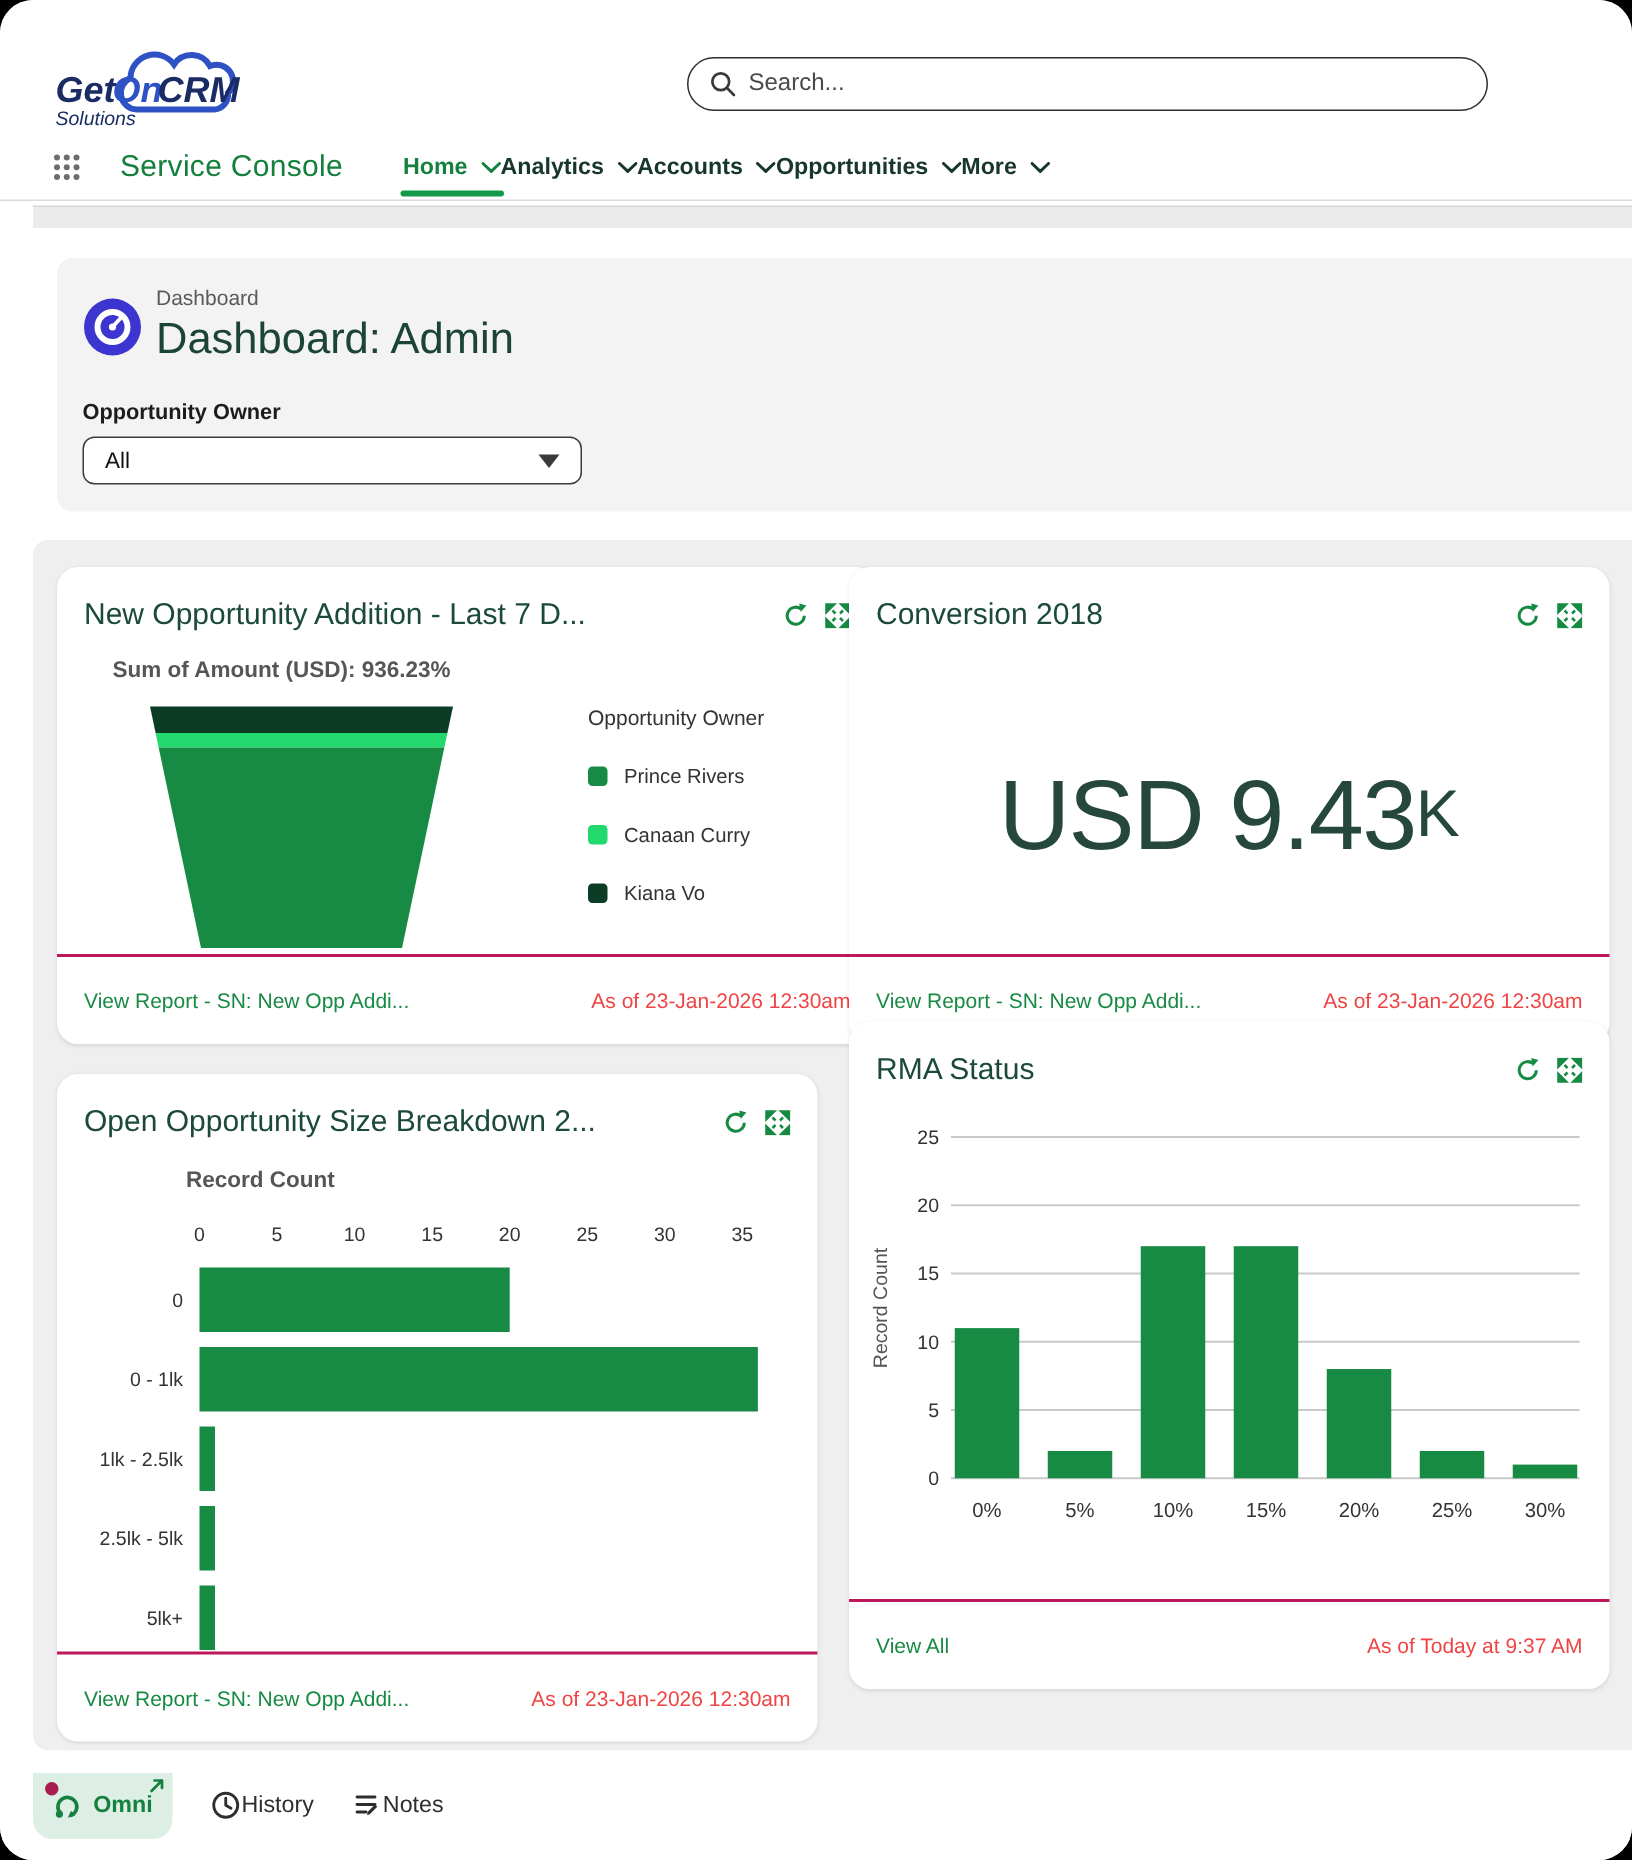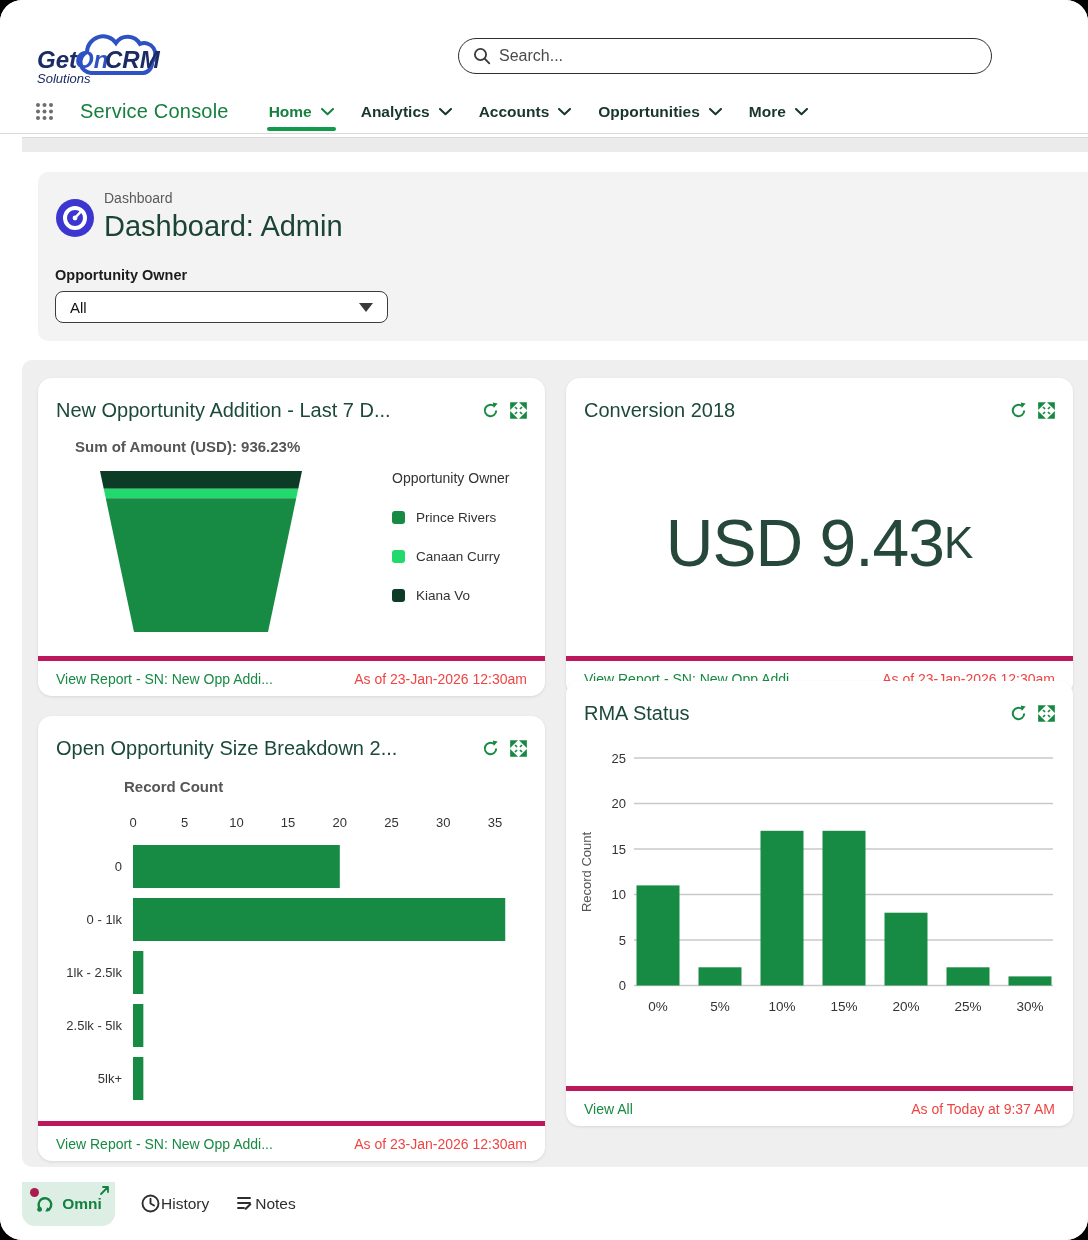--- a/index.html
+++ b/index.html
@@ -9,21 +9,21 @@
   #top-header{position:absolute;left:0;top:0;width:100%;height:90px;background:#fff;}
   #logo{position:absolute;left:33px;top:28px;width:150px;height:58px;}
   #search-box{position:absolute;left:458px;top:38px;width:534px;height:36px;border:1.6px solid #2f2f2f;border-radius:19px;display:flex;align-items:center;gap:6px;padding:0 14px;box-sizing:border-box;background:#fff;}
   #search-box input{border:none;outline:none;font-size:16px;color:#333;flex:1;background:transparent;font-family:"Liberation Sans",sans-serif;}
   #search-box input::placeholder{color:#4a4a4a;}
 
   
   #nav-bar{position:absolute;left:0;top:90px;width:100%;height:43px;border-bottom:1px solid #dadada;display:flex;align-items:center;background:#fff;}
   #app-launcher{margin-left:35px;cursor:pointer;display:flex;align-items:center;}
   #app-name{margin-left:26px;font-size:20px;color:#15803d;letter-spacing:.2px;}
-  #nav-items{display:flex;margin-left:40px;gap:27px;height:100%;align-items:center;}
+  #nav-items{display:flex;margin-left:40px;height:100%;align-items:center;}
   .nav-item{position:relative;display:flex;align-items:center;gap:9px;font-size:15.5px;font-weight:bold;color:#17362c;height:100%;cursor:pointer;}
   .nav-item.active{color:#15803f;}
   .nav-item .chev{display:flex;}
   .nav-item.active .underline{position:absolute;left:-2px;right:-2px;bottom:2px;height:4px;border-radius:3px;background:#12994a;}
 
   
   #gray-strip{position:absolute;left:22px;right:0;top:137px;height:15px;background:#ebebeb;border-top:1px solid #d9d9d9;box-sizing:border-box;}
 
   
   #dash-panel{position:absolute;left:38px;right:0;top:172px;height:169px;background:#f3f3f3;border-radius:10px 0 0 10px;}
@@ -31,30 +31,30 @@
   #dash-eyebrow{position:absolute;left:66px;top:18px;font-size:14px;color:#5a5a5a;}
   #dash-title{position:absolute;left:66px;top:38px;font-size:29px;color:#1c4434;}
   #filter-label{position:absolute;left:17px;top:95px;font-size:14.5px;font-weight:bold;color:#1c1c1c;}
   #filter-select{position:absolute;left:17px;top:119px;width:333px;height:32px;background:#fff;border:1.6px solid #3c3c3c;border-radius:8px;display:flex;align-items:center;justify-content:space-between;padding:0 14px;box-sizing:border-box;font-size:15px;color:#111;cursor:pointer;}
   .tri-down{width:0;height:0;border-left:7px solid transparent;border-right:7px solid transparent;border-top:9px solid #3a3a3a;}
 
   
   #content-bg{position:absolute;left:22px;right:0;top:360px;height:807px;background:#efefef;border-radius:10px 0 0 10px;}
 
   .card{position:absolute;background:#fff;border-radius:14px;box-shadow:0 1px 3px rgba(0,0,0,.10);}
-  #card-funnel{left:38px;top:378px;width:507px;height:318px;}
+  #card-funnel{left:38px;top:378px;width:507px;height:318px;padding-left:40px;}
   #card-metric{left:566px;top:378px;width:507px;height:318px;}
   #card-hbar{left:38px;top:716px;width:507px;height:445px;}
   #card-vbar{left:566px;top:681px;width:507px;height:445px;}
 
   .card-header{position:absolute;left:0;top:0;right:0;height:56px;display:flex;align-items:center;padding:8px 18px 0 18px;box-sizing:border-box;}
   .card-title{font-size:20px;color:#1b4a38;flex:1;white-space:nowrap;overflow:hidden;}
   .card-actions{display:flex;gap:11px;align-items:center;}
   .card-actions span{display:flex;cursor:pointer;}
-  .card-footer{position:absolute;left:0;right:0;bottom:0;height:40px;border-top:5px solid #be185d;display:flex;align-items:center;justify-content:space-between;padding:0 18px;box-sizing:border-box;}
+  .card-footer{position:absolute;left:0;right:0;bottom:0;height:60px;border-top:2px solid #be185d;display:flex;align-items:center;justify-content:space-between;padding:0 18px;box-sizing:border-box;}
   .footer-link{font-size:14px;color:#178a43;cursor:pointer;}
   .footer-date{font-size:14px;color:#ef4444;}
 
   
   #funnel-subtitle{position:absolute;left:37px;top:60px;font-size:15px;font-weight:bold;color:#565656;}
   #funnel-svg{position:absolute;left:60px;top:92px;}
   #funnel-legend{position:absolute;left:354px;top:92px;}
   #legend-title{font-size:14px;color:#333;margin-bottom:6px;}
   .legend-item{display:flex;align-items:center;gap:11px;margin-top:24px;}
   .legend-swatch{width:13px;height:13px;border-radius:3px;}

